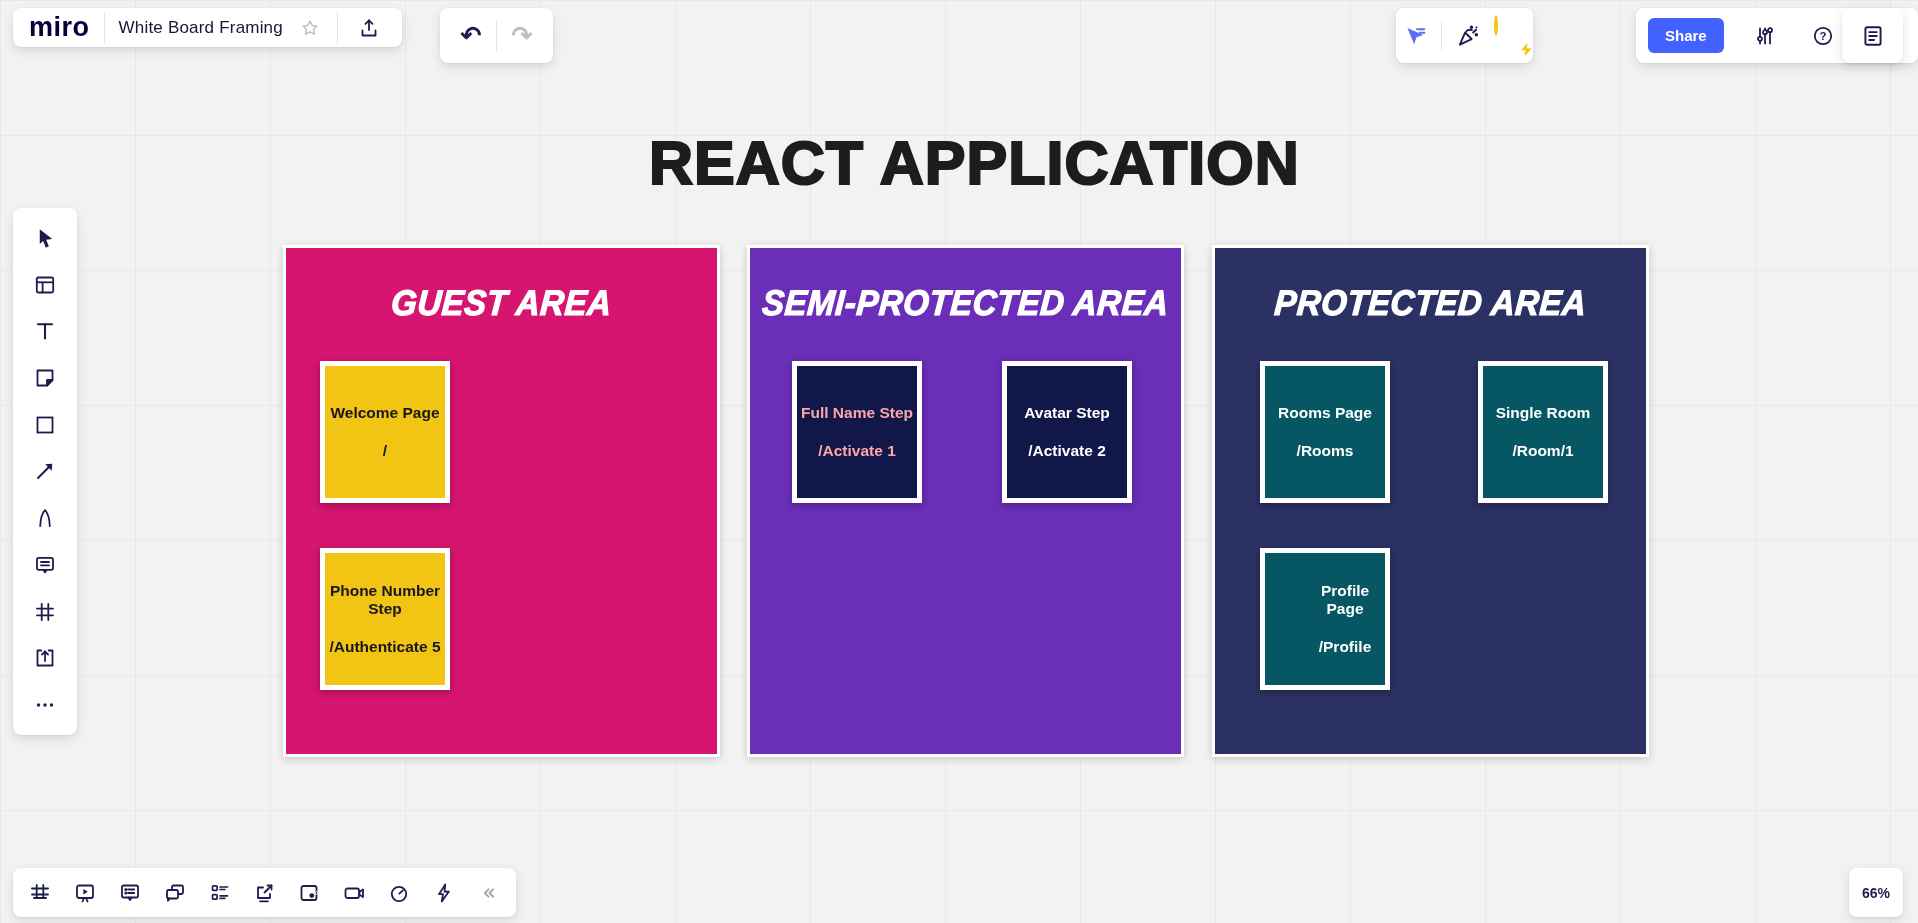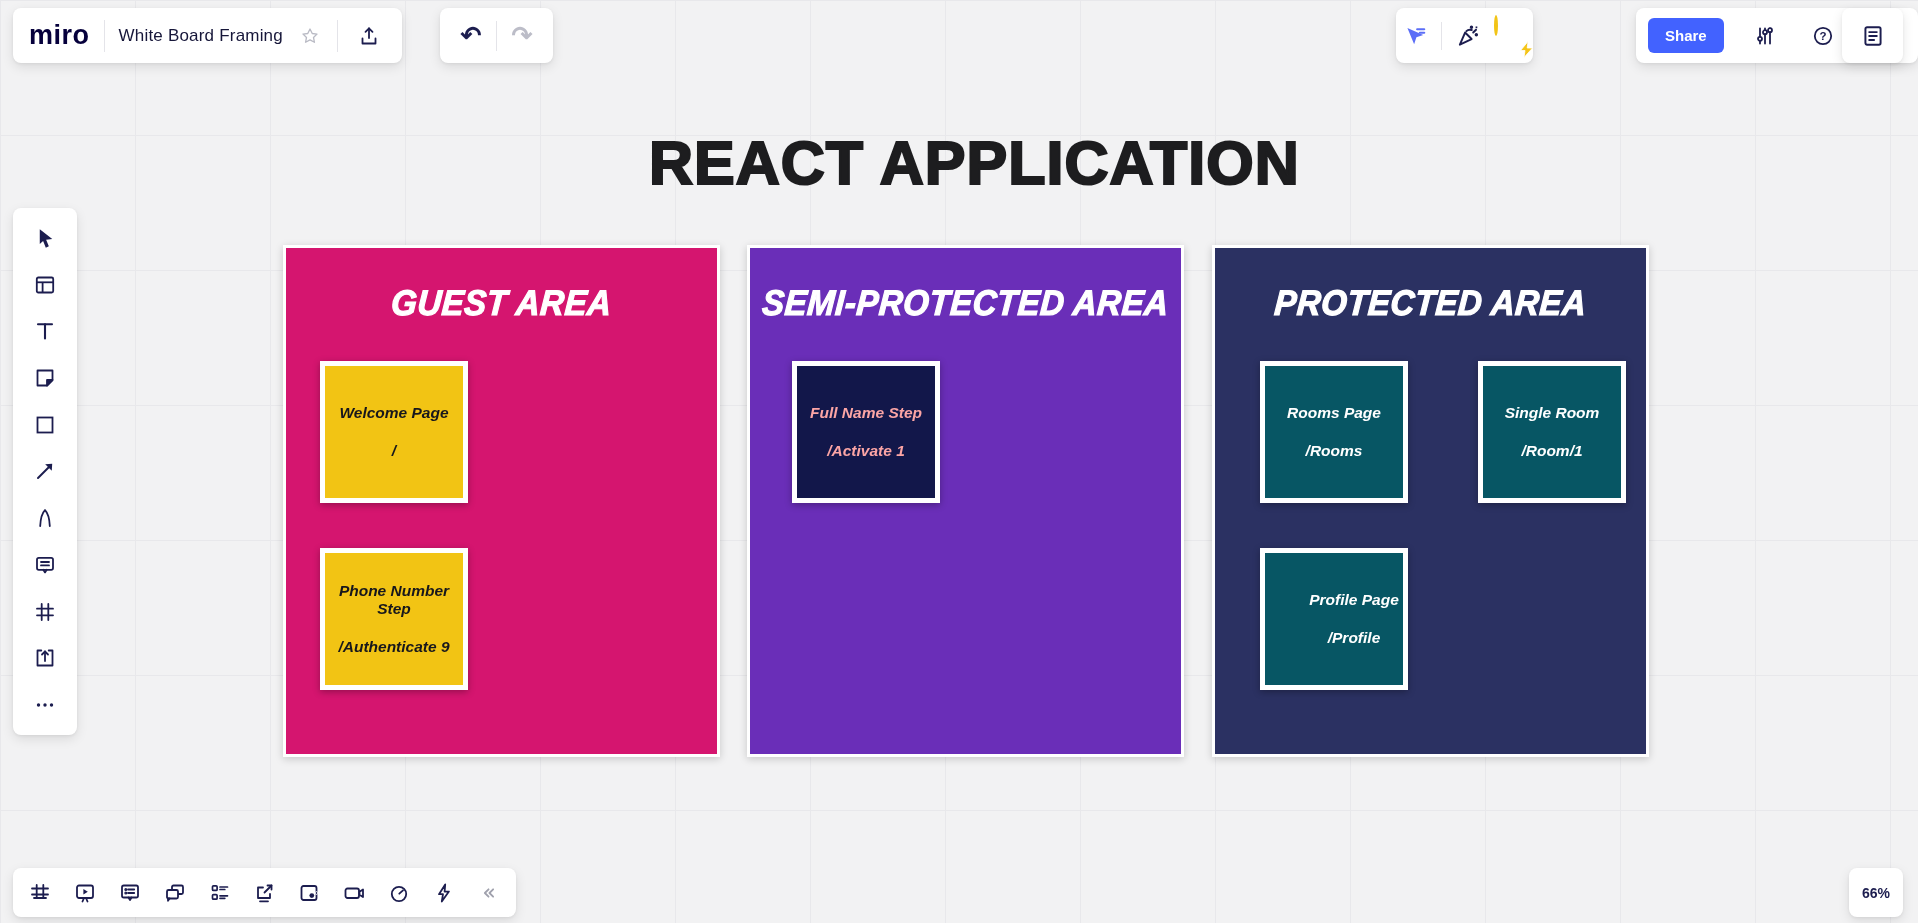--- a/index.html
+++ b/index.html
@@ -24,21 +24,21 @@
   }
   .icon-btn {
     display:flex; align-items:center; justify-content:center;
     width:34px; height:34px; border-radius:6px; cursor:pointer;
     flex:0 0 auto;
   }
   svg { display:block; }
   .vdiv { width:1px; align-self:center; background:#e4e4e9; flex:0 0 auto; }
 
   
-  #header-left { left:13px; top:8px; height:55px; padding:0 16px; gap:14px; }
+  #header-left { left:13px; top:8px; height:39px; padding:0 16px; gap:14px; }
   .logo { font-weight:bold; font-size:27px; color:#06003c; letter-spacing:.5px; }
   .board-title-text { font-size:17px; color:#161639; letter-spacing:.2px; }
 
   #undo-redo { left:440px; top:8px; width:113px; height:55px; justify-content:center; gap:8px; }
   .u-glyph { font-size:25px; line-height:1; font-weight:bold; }
   .u-undo { color:#1c1d4f; }
   .u-redo { color:#bcbdc8; }
   #undo-redo .vdiv { height:30px; }
 
   
@@ -88,25 +88,25 @@
   #frame-semi  { left:747px; }
   #frame-protected { left:1212px; }
   .frame-title {
     position:absolute; left:0; right:0; top:36px; text-align:center;
     color:#fff; font-size:33px; font-weight:bold; font-style:italic;
     transform:skewX(-4deg) scaleY(1.08);
     -webkit-text-stroke:1.1px #fff; letter-spacing:.5px;
     white-space:nowrap;
   }
   .card {
-    position:absolute; width:148px; height:142px;
+    position:absolute; width:130px; height:142px;
     border:5px solid #fff;
     box-shadow:0 2px 7px rgba(0,0,0,.30);
     display:flex; flex-direction:column; align-items:center; justify-content:center;
-    gap:19px; padding:4px; text-align:center;font-style:italic;
+    gap:19px; padding:4px; text-align:center;
   }
   .card .c-title, .card .c-path { font-size:15.5px; font-weight:bold; line-height:1.18; }
   .pos-a { left:34px;  top:113px; }   
   .pos-b { left:34px;  top:300px; }   
   .pos-c { left:249px; top:300px; }   
   .pos-d { left:42px;  top:113px; }
   .pos-e { left:252px; top:113px; }
   .pos-f { left:45px;  top:113px; }
   .pos-g { left:263px; top:113px; }
   .pos-h { left:45px;  top:300px;padding-left:44px; }
@@ -117,29 +117,33 @@
 <div class="big-title">REACT APPLICATION</div>
 
 <div class="frame" id="frame-guest" style="background-color: rgb(213, 21, 111);">
   <div class="frame-title">GUEST AREA</div>
   <div class="card pos-a" style="background-color: rgb(242, 196, 20); color: rgb(23, 23, 28);">
     <div class="c-title">Welcome Page</div>
     <div class="c-path">/</div>
   </div>
   <div class="card pos-b" style="background-color: rgb(242, 196, 20); color: rgb(23, 23, 28);">
     <div class="c-title">Phone Number Step</div>
-    <div class="c-path">/Authenticate 9</div>
+    <div class="c-path">/Authenticate 5</div>
   </div>
 </div>
 
 <div class="frame" id="frame-semi" style="background-color: rgb(106, 46, 184);">
   <div class="frame-title">SEMI-PROTECTED AREA</div>
   <div class="card pos-d" style="background-color: rgb(18, 23, 74); color: #fca5a5;">
     <div class="c-title">Full Name Step</div>
     <div class="c-path">/Activate 1</div>
+  </div>
+  <div class="card pos-e" style="background-color: rgb(18, 23, 74); color: rgb(255, 255, 255);">
+    <div class="c-title">Avatar Step</div>
+    <div class="c-path">/Activate 2</div>
   </div>
 </div>
 
 <div class="frame" id="frame-protected" style="background-color: rgb(43, 49, 98);">
   <div class="frame-title">PROTECTED AREA</div>
   <div class="card pos-f" style="background-color: rgb(7, 86, 100); color: rgb(255, 255, 255);">
     <div class="c-title">Rooms Page</div>
     <div class="c-path">/Rooms</div>
   </div>
   <div class="card pos-g" style="background-color: rgb(7, 86, 100); color: rgb(255, 255, 255);">

